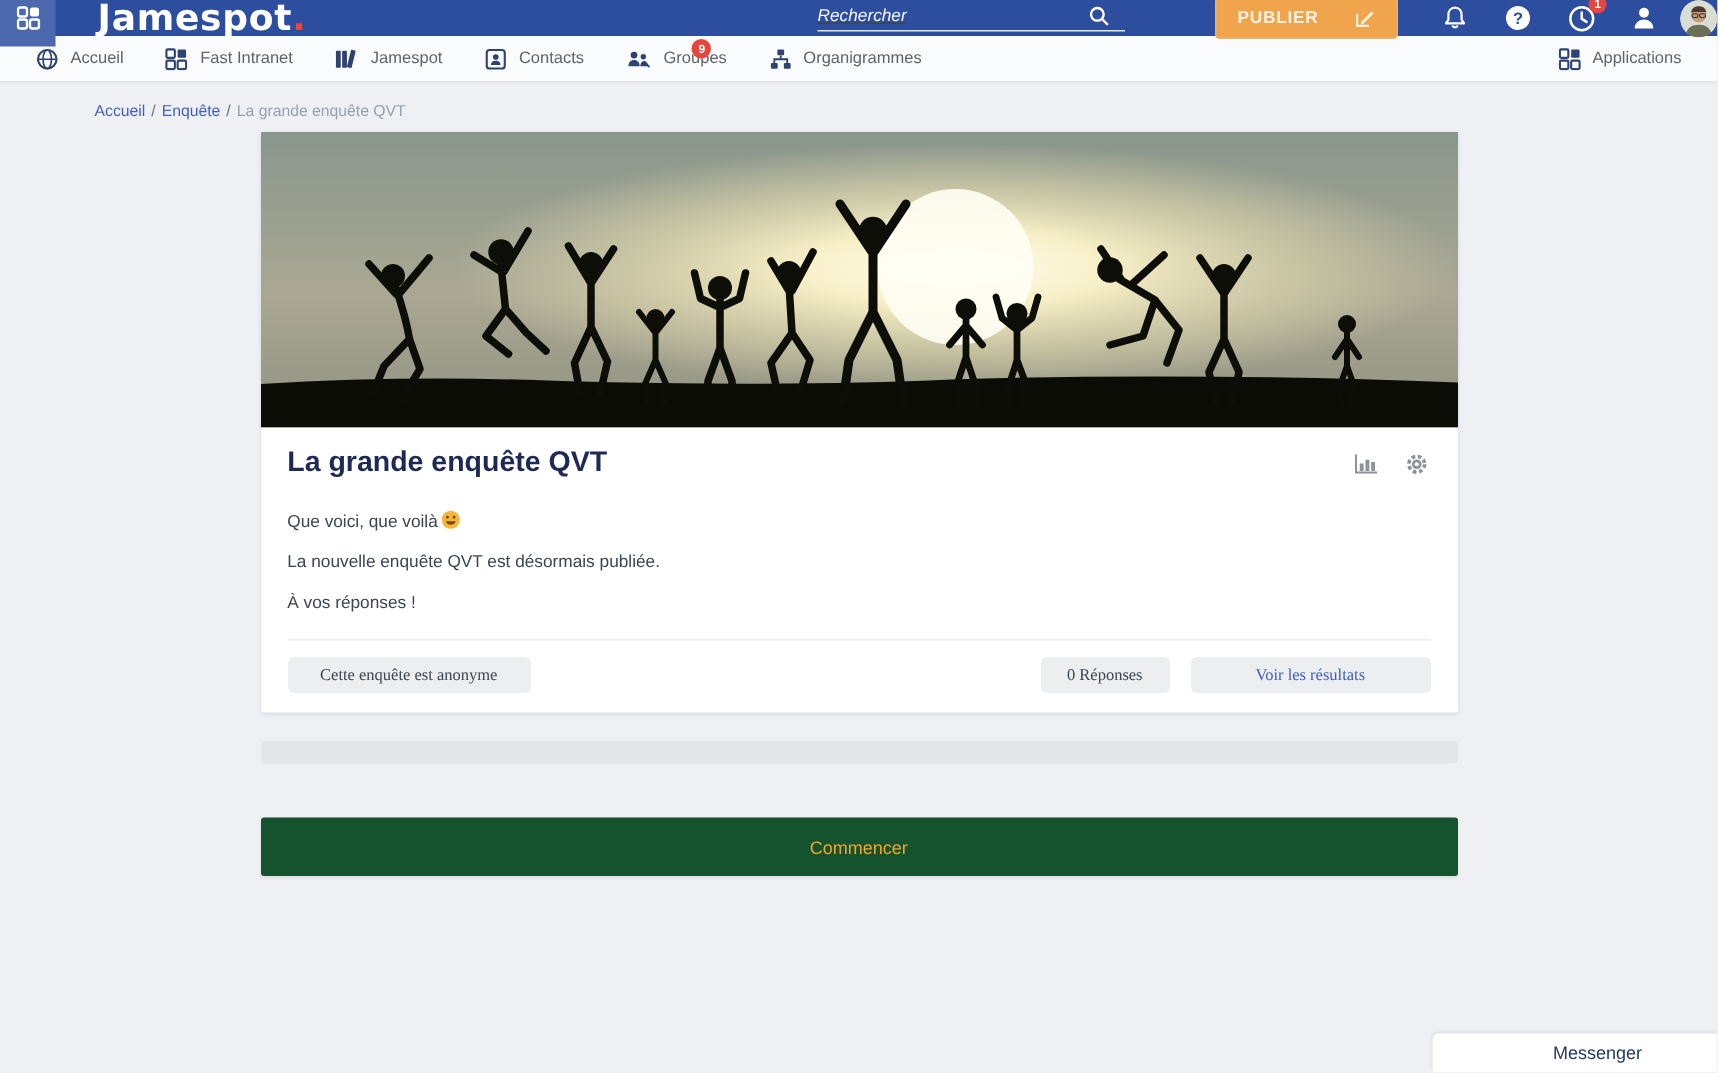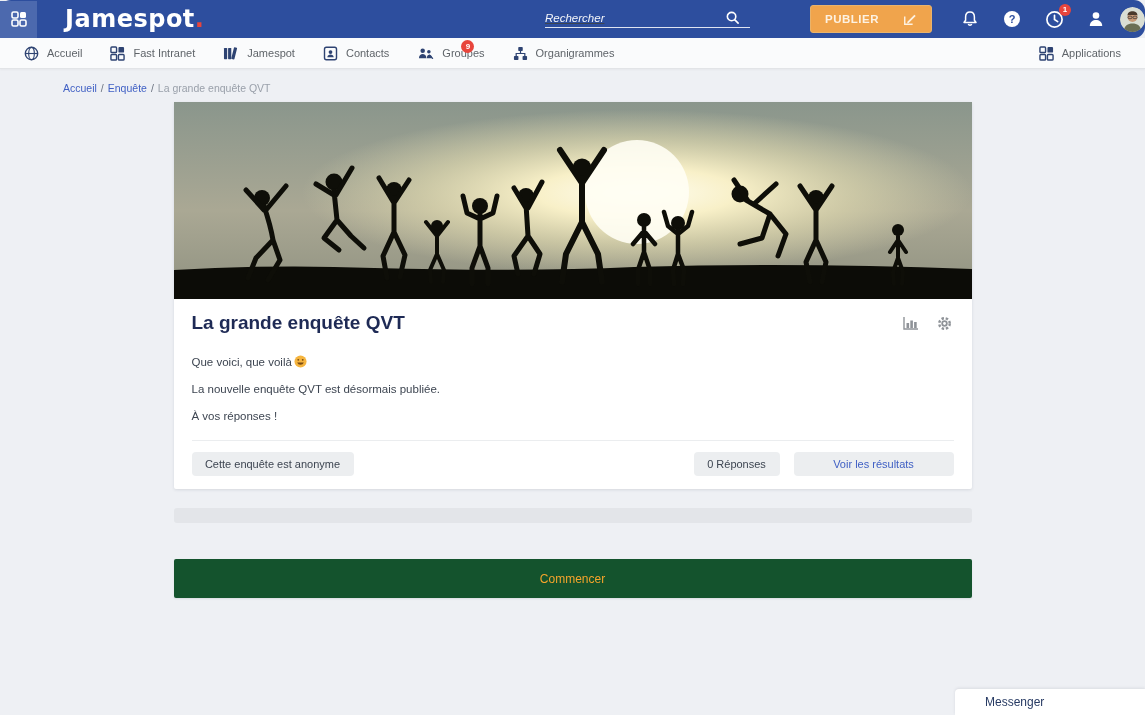--- a/index.html
+++ b/index.html
@@ -6,23 +6,23 @@
   html,body { width:1145px; height:715px; }
   body {
     font-family:"Liberation Sans", sans-serif;
     background:#eef0f4;
     color:#3d4551;
     overflow:hidden;
     position:relative;
   }
   
   .topbar {
-    height:38px; background:#2d4e9e;
+    height:24px; background:#2d4e9e;
     display:flex; align-items:center;
-    position:relative; z-index:5;border-radius:11px;
+    position:relative; z-index:5;
   }
   .menu-square {
     width:37px; height:37px; background:#4c69ae;
     display:flex; align-items:center; justify-content:center;
     flex:0 0 37px; cursor:pointer;
   }
   .logo {
     color:#fff; font-size:24px; font-weight:bold; letter-spacing:.5px;
     margin-left:28px; cursor:pointer; line-height:30px;
     font-family:"DejaVu Sans", sans-serif;
@@ -95,21 +95,21 @@
   .card-text p { font-size:11.5px; color:#3d4551; margin-bottom:11px; line-height:1.4; }
   .emoji { display:inline-block; vertical-align:-2px; margin-left:2px; }
   .tag-row { margin-top:26px; }
   .tag-pill {
     display:inline-block; background:#ecedef; border:1px solid #e3e5e8;
     border-radius:3px; color:#42464d; font-size:10.5px;
     padding:5px 12px; cursor:pointer;
   }
   .card-divider { border-top:1px solid #ebedef; margin-top:16px; }
   .card-footer {
-    display:flex; align-items:center; padding:11px 18px 13px 18px;
+    display:flex; align-items:center; padding:11px 18px 13px 18px;font-family:Liberation Serif, serif;
   }
   .pill {
     background:#eceef0; border-radius:4px; font-size:11px; color:#3d4551;
     padding:6px 0; text-align:center; cursor:pointer;
   }
   .pill.anon { width:162px; }
   .pill.responses { width:86px; margin-left:auto; }
   .pill.results { width:160px; margin-left:14px; color:#3f5fc4; }
   
   .progress-track {
@@ -122,21 +122,21 @@
     box-shadow:0 1px 2px rgba(40,50,70,.10);
     height:39px; display:flex; align-items:center; justify-content:center;
     cursor:pointer;
   }
   .start-bar span { color:#f5a42b; font-size:12px; }
   
   .messenger {
     position:absolute; right:0; bottom:0; width:190px; height:26px;
     background:#fff; border-radius:4px 0 0 0;
     box-shadow:0 -1px 3px rgba(40,50,70,.10);
-    display:flex; align-items:center; padding-left:30px; cursor:pointer;
+    display:flex; align-items:center; padding-left:30px; cursor:pointer;justify-content:center;
   }
   .messenger span { font-size:12px; color:#273a63; }
   svg { display:block; }
 </style>
 </head>
 <body>
 
 <div class="topbar">
   <div class="menu-square">
     <span>

